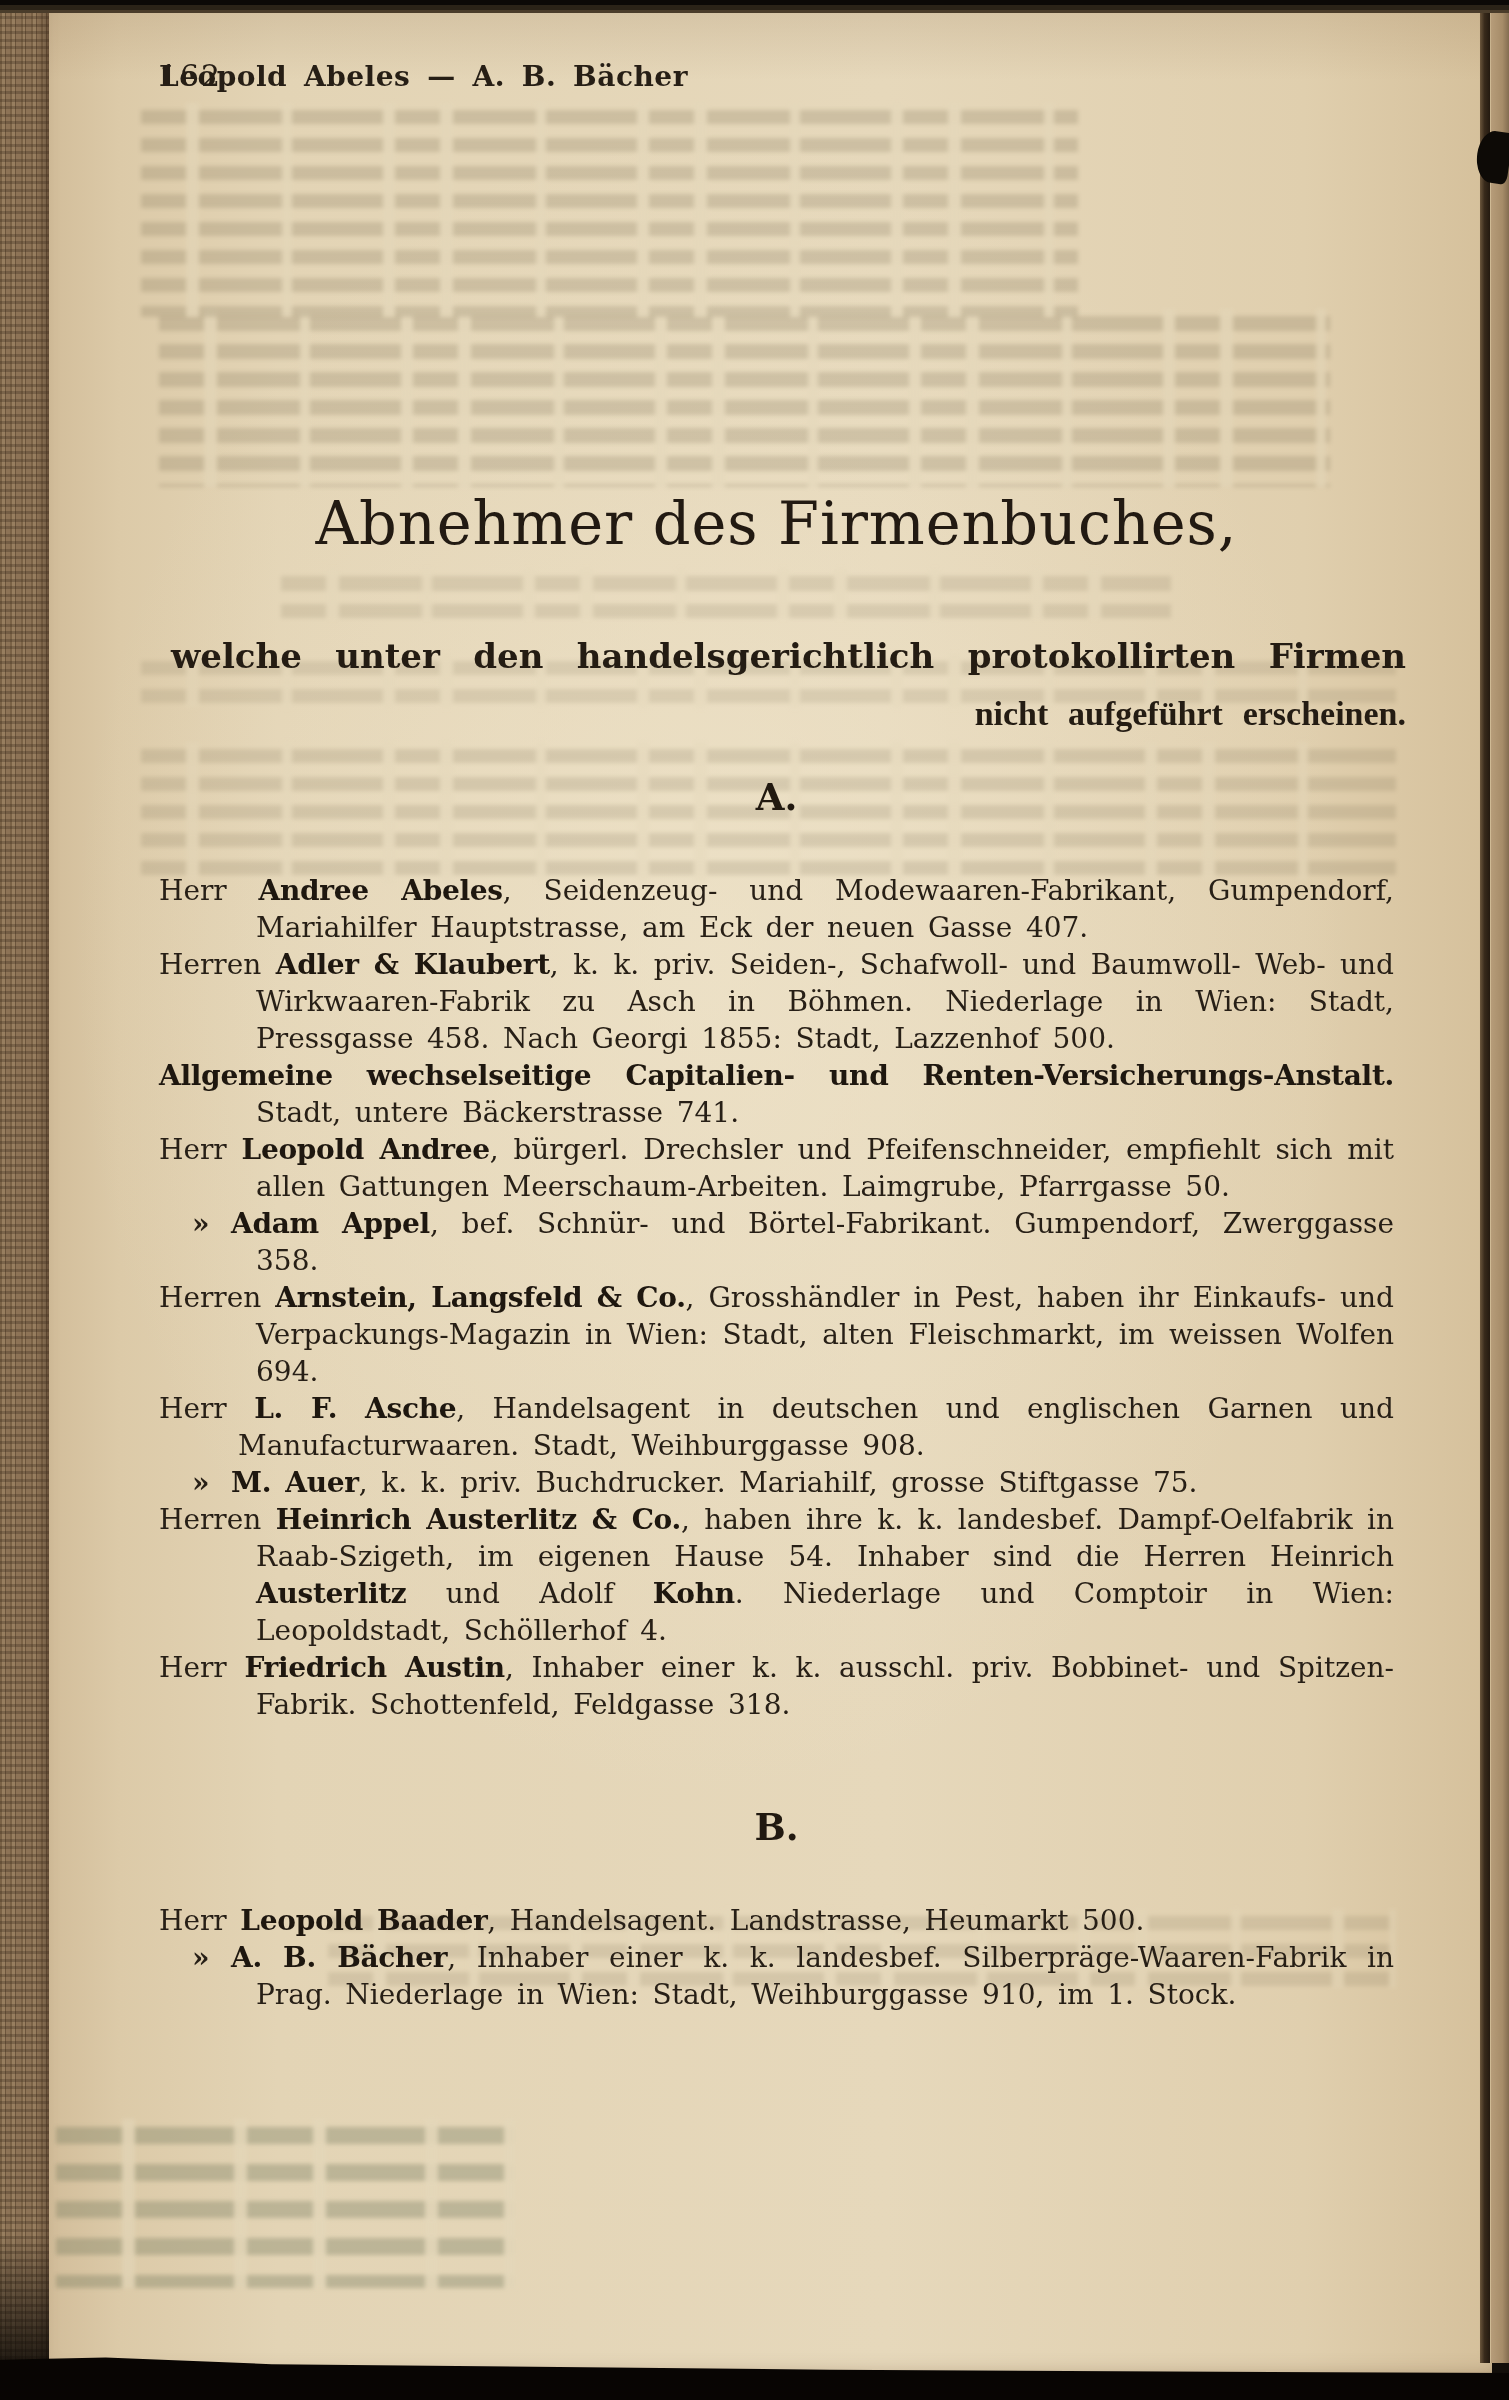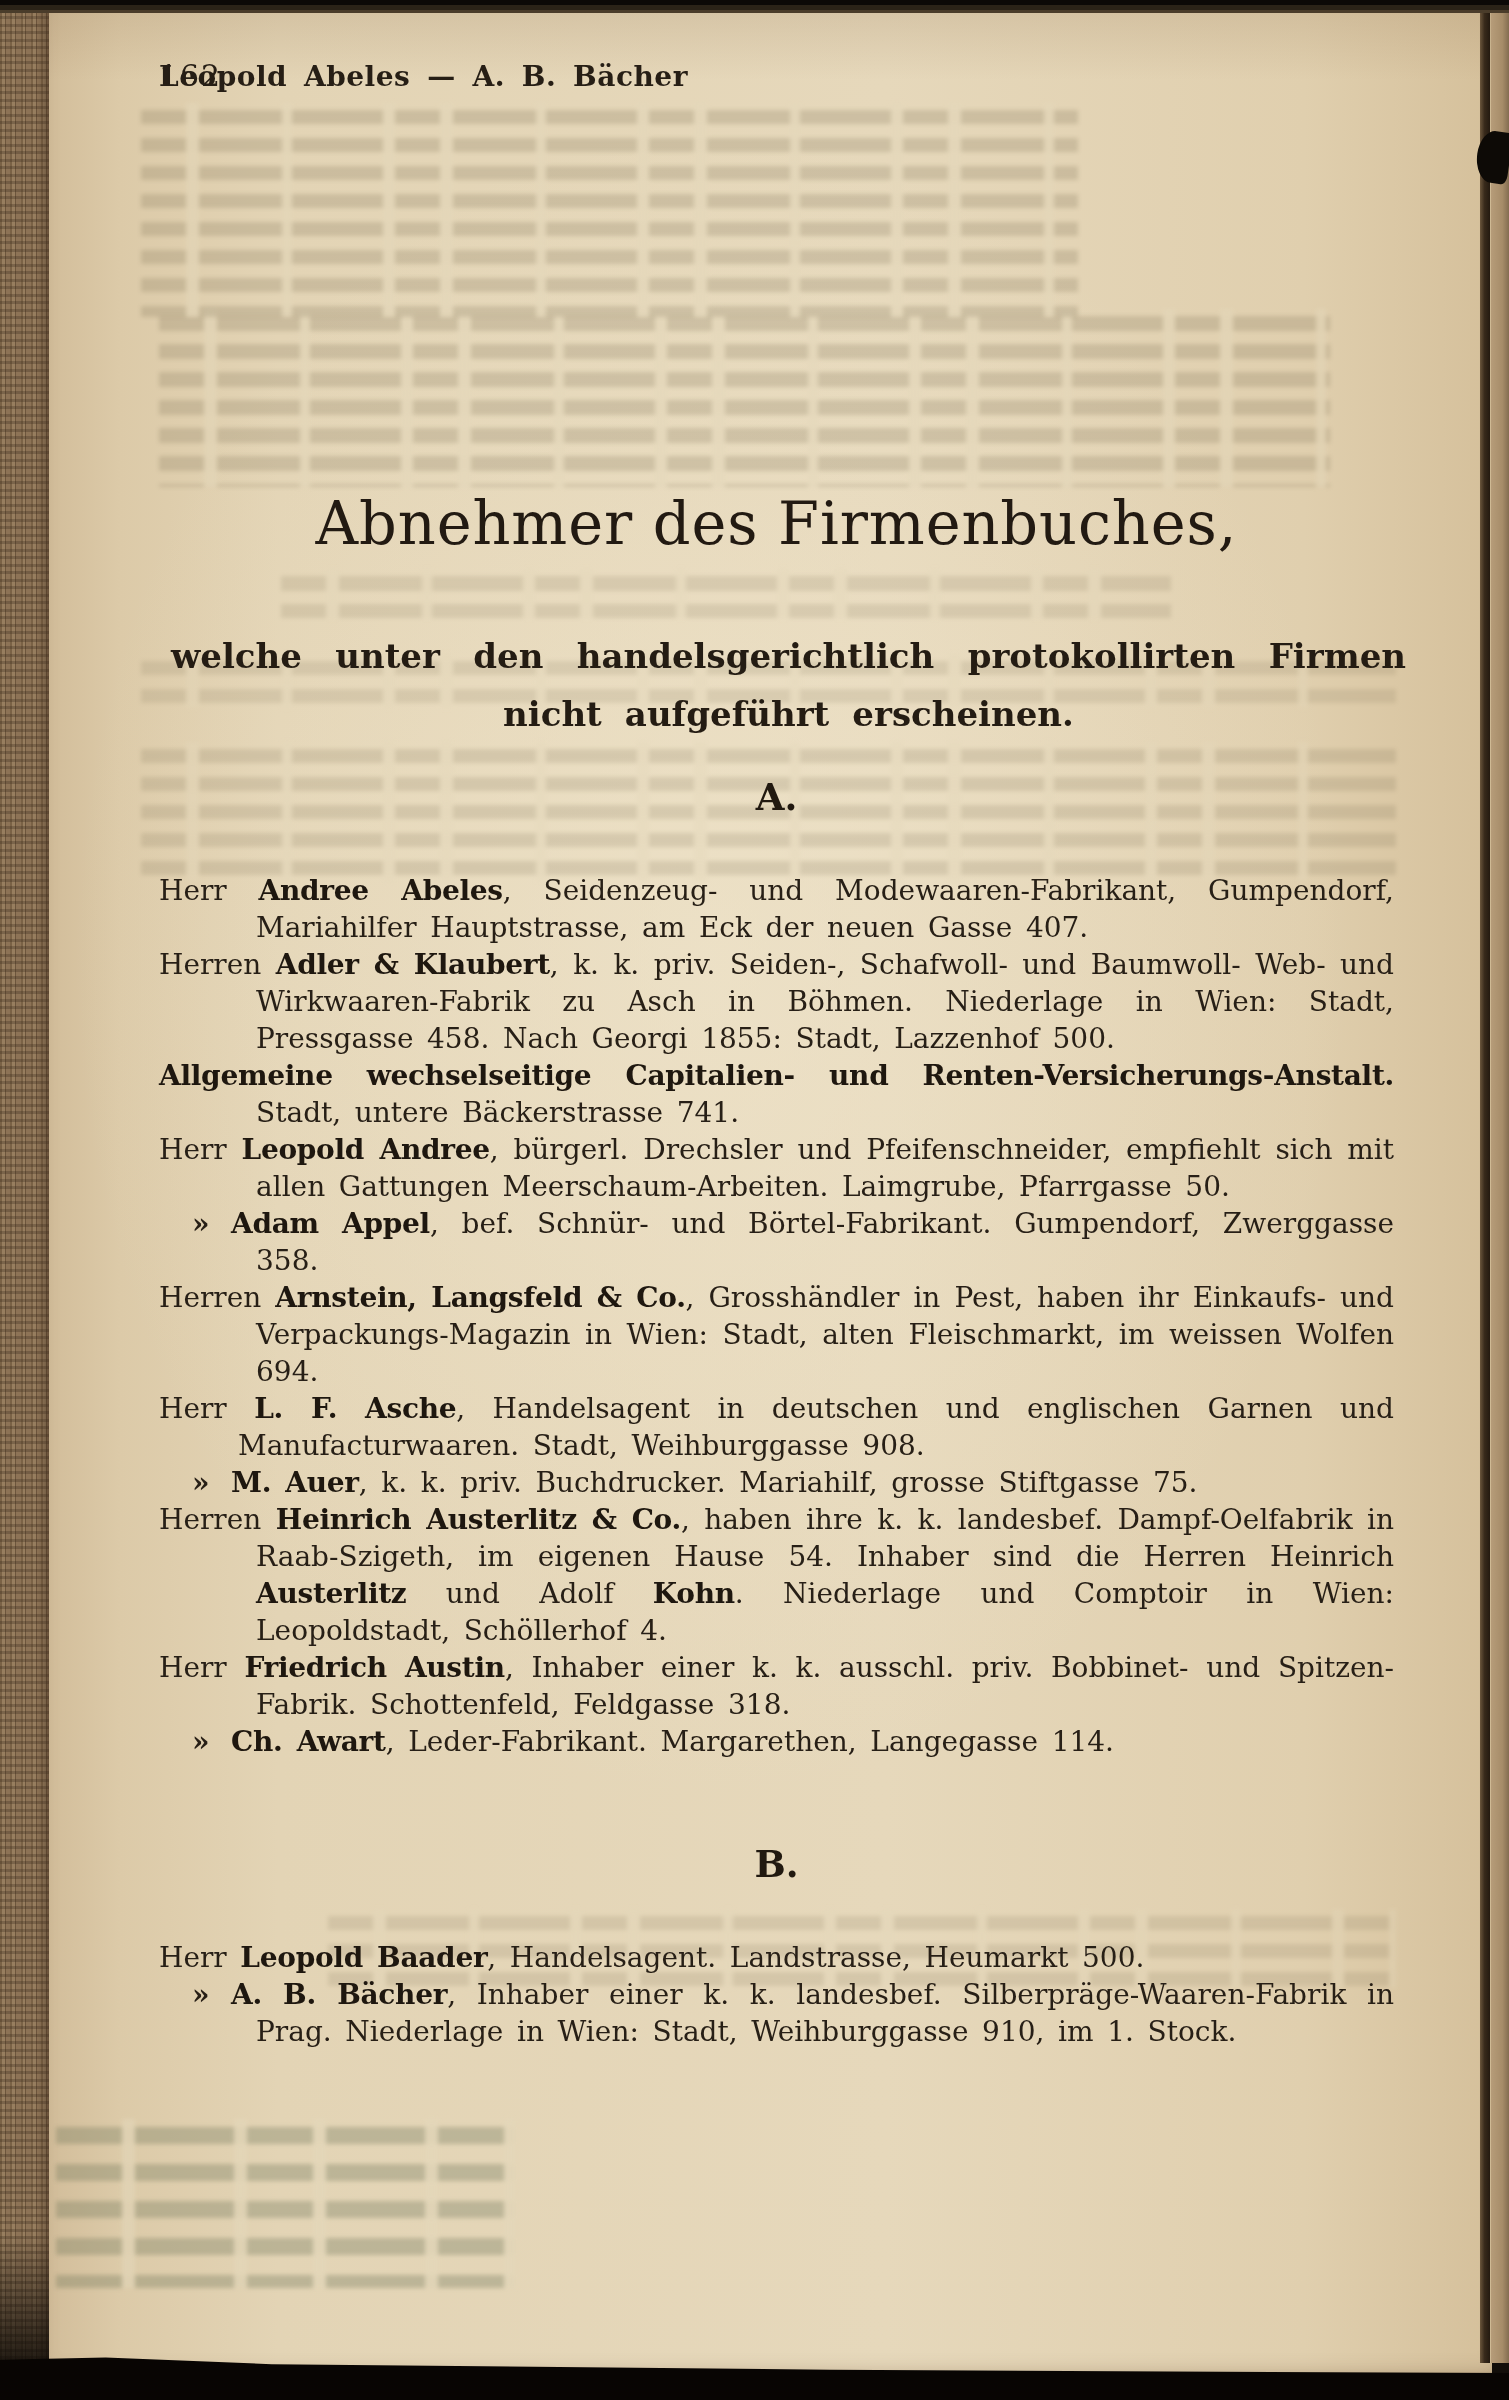--- a/index.html
+++ b/index.html
@@ -59,21 +59,21 @@
   .content{position:absolute;inset:0;z-index:3;color:#261e15;}
   .header-row{position:absolute;left:112px;top:49px;width:1235px;height:41px;}
   .pagenum{position:absolute;left:0;top:0;font-size:30px;font-weight:normal;letter-spacing:1.9px;}
   .running{position:absolute;left:0;top:1.9px;width:100%;text-align:left;
     font-size:28px;font-weight:bold;word-spacing:6.6px;letter-spacing:0.5px;}
   .title{position:absolute;left:112px;top:480px;width:1235px;margin:0;text-align:center;
     font-size:59px;font-weight:normal;letter-spacing:0.9px;color:#221a12;}
   .subtitle{position:absolute;left:112px;top:618px;width:1235px;
     font-size:34px;font-weight:bold;line-height:58px;color:#241c13;margin-left:12px;}
   .sub1{text-align:justify;text-align-last:justify;}
-  .sub2{text-align:center;word-spacing:11.2px;}
+  .sub2{text-align:right;word-spacing:11.2px;font-family:Liberation Serif, serif;}
   .sections{position:absolute;left:112px;top:766px;width:1235px;}
   .section-heading{font-size:37px;font-weight:bold;text-align:center;line-height:45px;margin:0 0 52px 0;color:#211910;}
   .section-heading.later{margin-top:82px;}
   .entry{font-size:28px;line-height:37px;text-align:justify;word-spacing:4.7px;
     padding-left:97px;text-indent:-97px;margin:0;color:#271f16;}
   .entry.quote{text-indent:-64px;}
   .entry.tight{padding-left:79px;text-indent:-79px;}
   .nm{font-weight:bold;letter-spacing:-0.3px;color:#1e170f;}
   .qm{display:inline-block;width:39px;text-indent:0;font-weight:bold;}
 </style>
@@ -105,21 +105,20 @@
           <div class="entry default"><span class="tx">Herr </span><span class="nm">Andree Abeles</span><span class="tx">, Seidenzeug- und Modewaaren-Fabrikant, Gumpendorf, Mariahilfer Hauptstrasse, am Eck der neuen Gasse 407.</span></div>
           <div class="entry default"><span class="tx">Herren </span><span class="nm">Adler &amp; Klaubert</span><span class="tx">, k. k. priv. Seiden-, Schafwoll- und Baumwoll- Web- und Wirkwaaren-Fabrik zu Asch in Böhmen. Niederlage in Wien: Stadt, Pressgasse 458. Nach Georgi 1855: Stadt, Lazzenhof 500.</span></div>
           <div class="entry default"><span class="nm">Allgemeine wechselseitige Capitalien- und Renten-Versicherungs-Anstalt.</span><span class="tx"> Stadt, untere Bäckerstrasse 741.</span></div>
           <div class="entry default"><span class="tx">Herr </span><span class="nm">Leopold Andree</span><span class="tx">, bürgerl. Drechsler und Pfeifenschneider, empfiehlt sich mit allen Gattungen Meerschaum-Arbeiten. Laimgrube, Pfarrgasse 50.</span></div>
           <div class="entry quote"><span class="qm">»</span><span class="nm">Adam Appel</span><span class="tx">, bef. Schnür- und Börtel-Fabrikant. Gumpendorf, Zwerggasse 358.</span></div>
           <div class="entry default"><span class="tx">Herren </span><span class="nm">Arnstein, Langsfeld &amp; Co.</span><span class="tx">, Grosshändler in Pest, haben ihr Einkaufs- und Verpackungs-Magazin in Wien: Stadt, alten Fleischmarkt, im weissen Wolfen 694.</span></div>
           <div class="entry tight"><span class="tx">Herr </span><span class="nm">L. F. Asche</span><span class="tx">, Handelsagent in deutschen und englischen Garnen und Manufacturwaaren. Stadt, Weihburggasse 908.</span></div>
           <div class="entry quote"><span class="qm">»</span><span class="nm">M. Auer</span><span class="tx">, k. k. priv. Buchdrucker. Mariahilf, grosse Stiftgasse 75.</span></div>
           <div class="entry default"><span class="tx">Herren </span><span class="nm">Heinrich Austerlitz &amp; Co.</span><span class="tx">, haben ihre k. k. landesbef. Dampf-Oelfabrik in Raab-Szigeth, im eigenen Hause 54. Inhaber sind die Herren Heinrich </span><span class="nm">Austerlitz</span><span class="tx"> und Adolf </span><span class="nm">Kohn</span><span class="tx">. Niederlage und Comptoir in Wien: Leopoldstadt, Schöllerhof 4.</span></div>
           <div class="entry default"><span class="tx">Herr </span><span class="nm">Friedrich Austin</span><span class="tx">, Inhaber einer k. k. ausschl. priv. Bobbinet- und Spitzen-Fabrik. Schottenfeld, Feldgasse 318.</span></div>
-          <div class="entry quote"><span class="qm">»</span><span class="nm">Ch. Awart</span><span class="tx">, Leder-Fabrikant. Margarethen, Langegasse 114.</span></div>
           <div class="section-heading later">B.</div>
           <div class="entry default"><span class="tx">Herr </span><span class="nm">Leopold Baader</span><span class="tx">, Handelsagent. Landstrasse, Heumarkt 500.</span></div>
           <div class="entry quote"><span class="qm">»</span><span class="nm">A. B. Bächer</span><span class="tx">, Inhaber einer k. k. landesbef. Silberpräge-Waaren-Fabrik in Prag. Niederlage in Wien: Stadt, Weihburggasse 910, im 1. Stock.</span></div>
         </div>
     </div>
   </div>
 
   <div class="book-edge"></div>
   <div class="right-line"></div>
   <div class="right-strip"></div>

